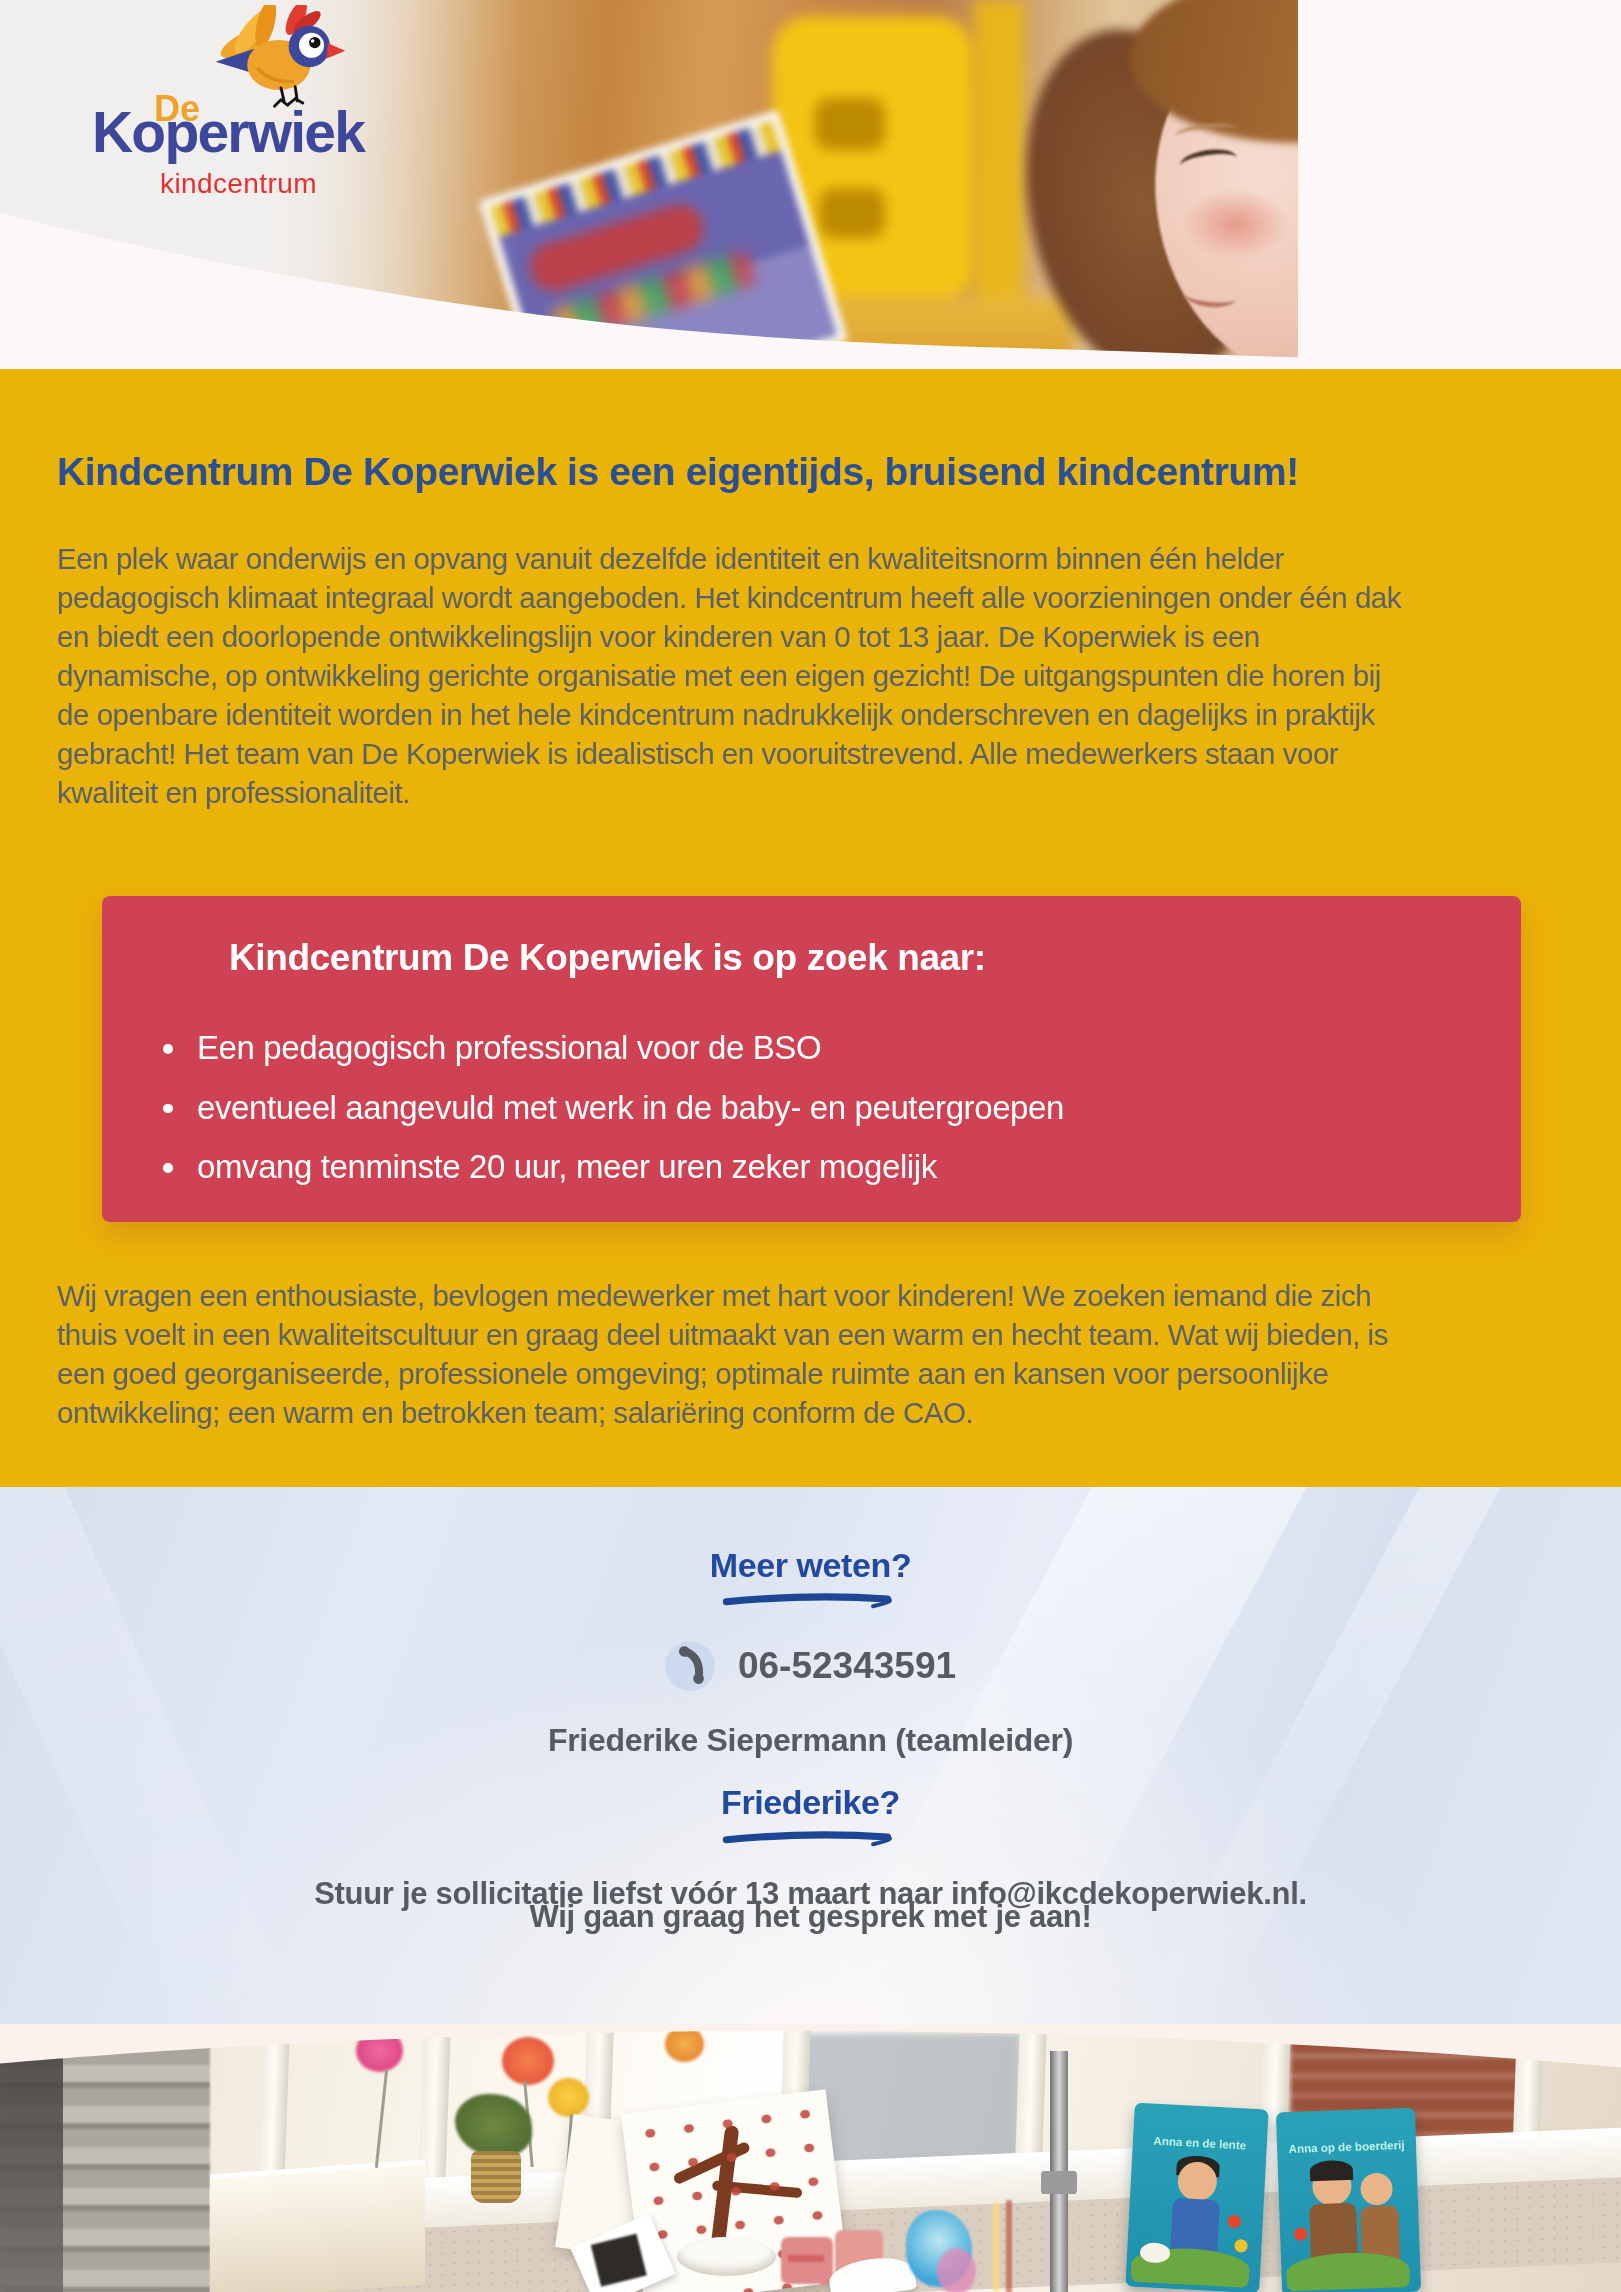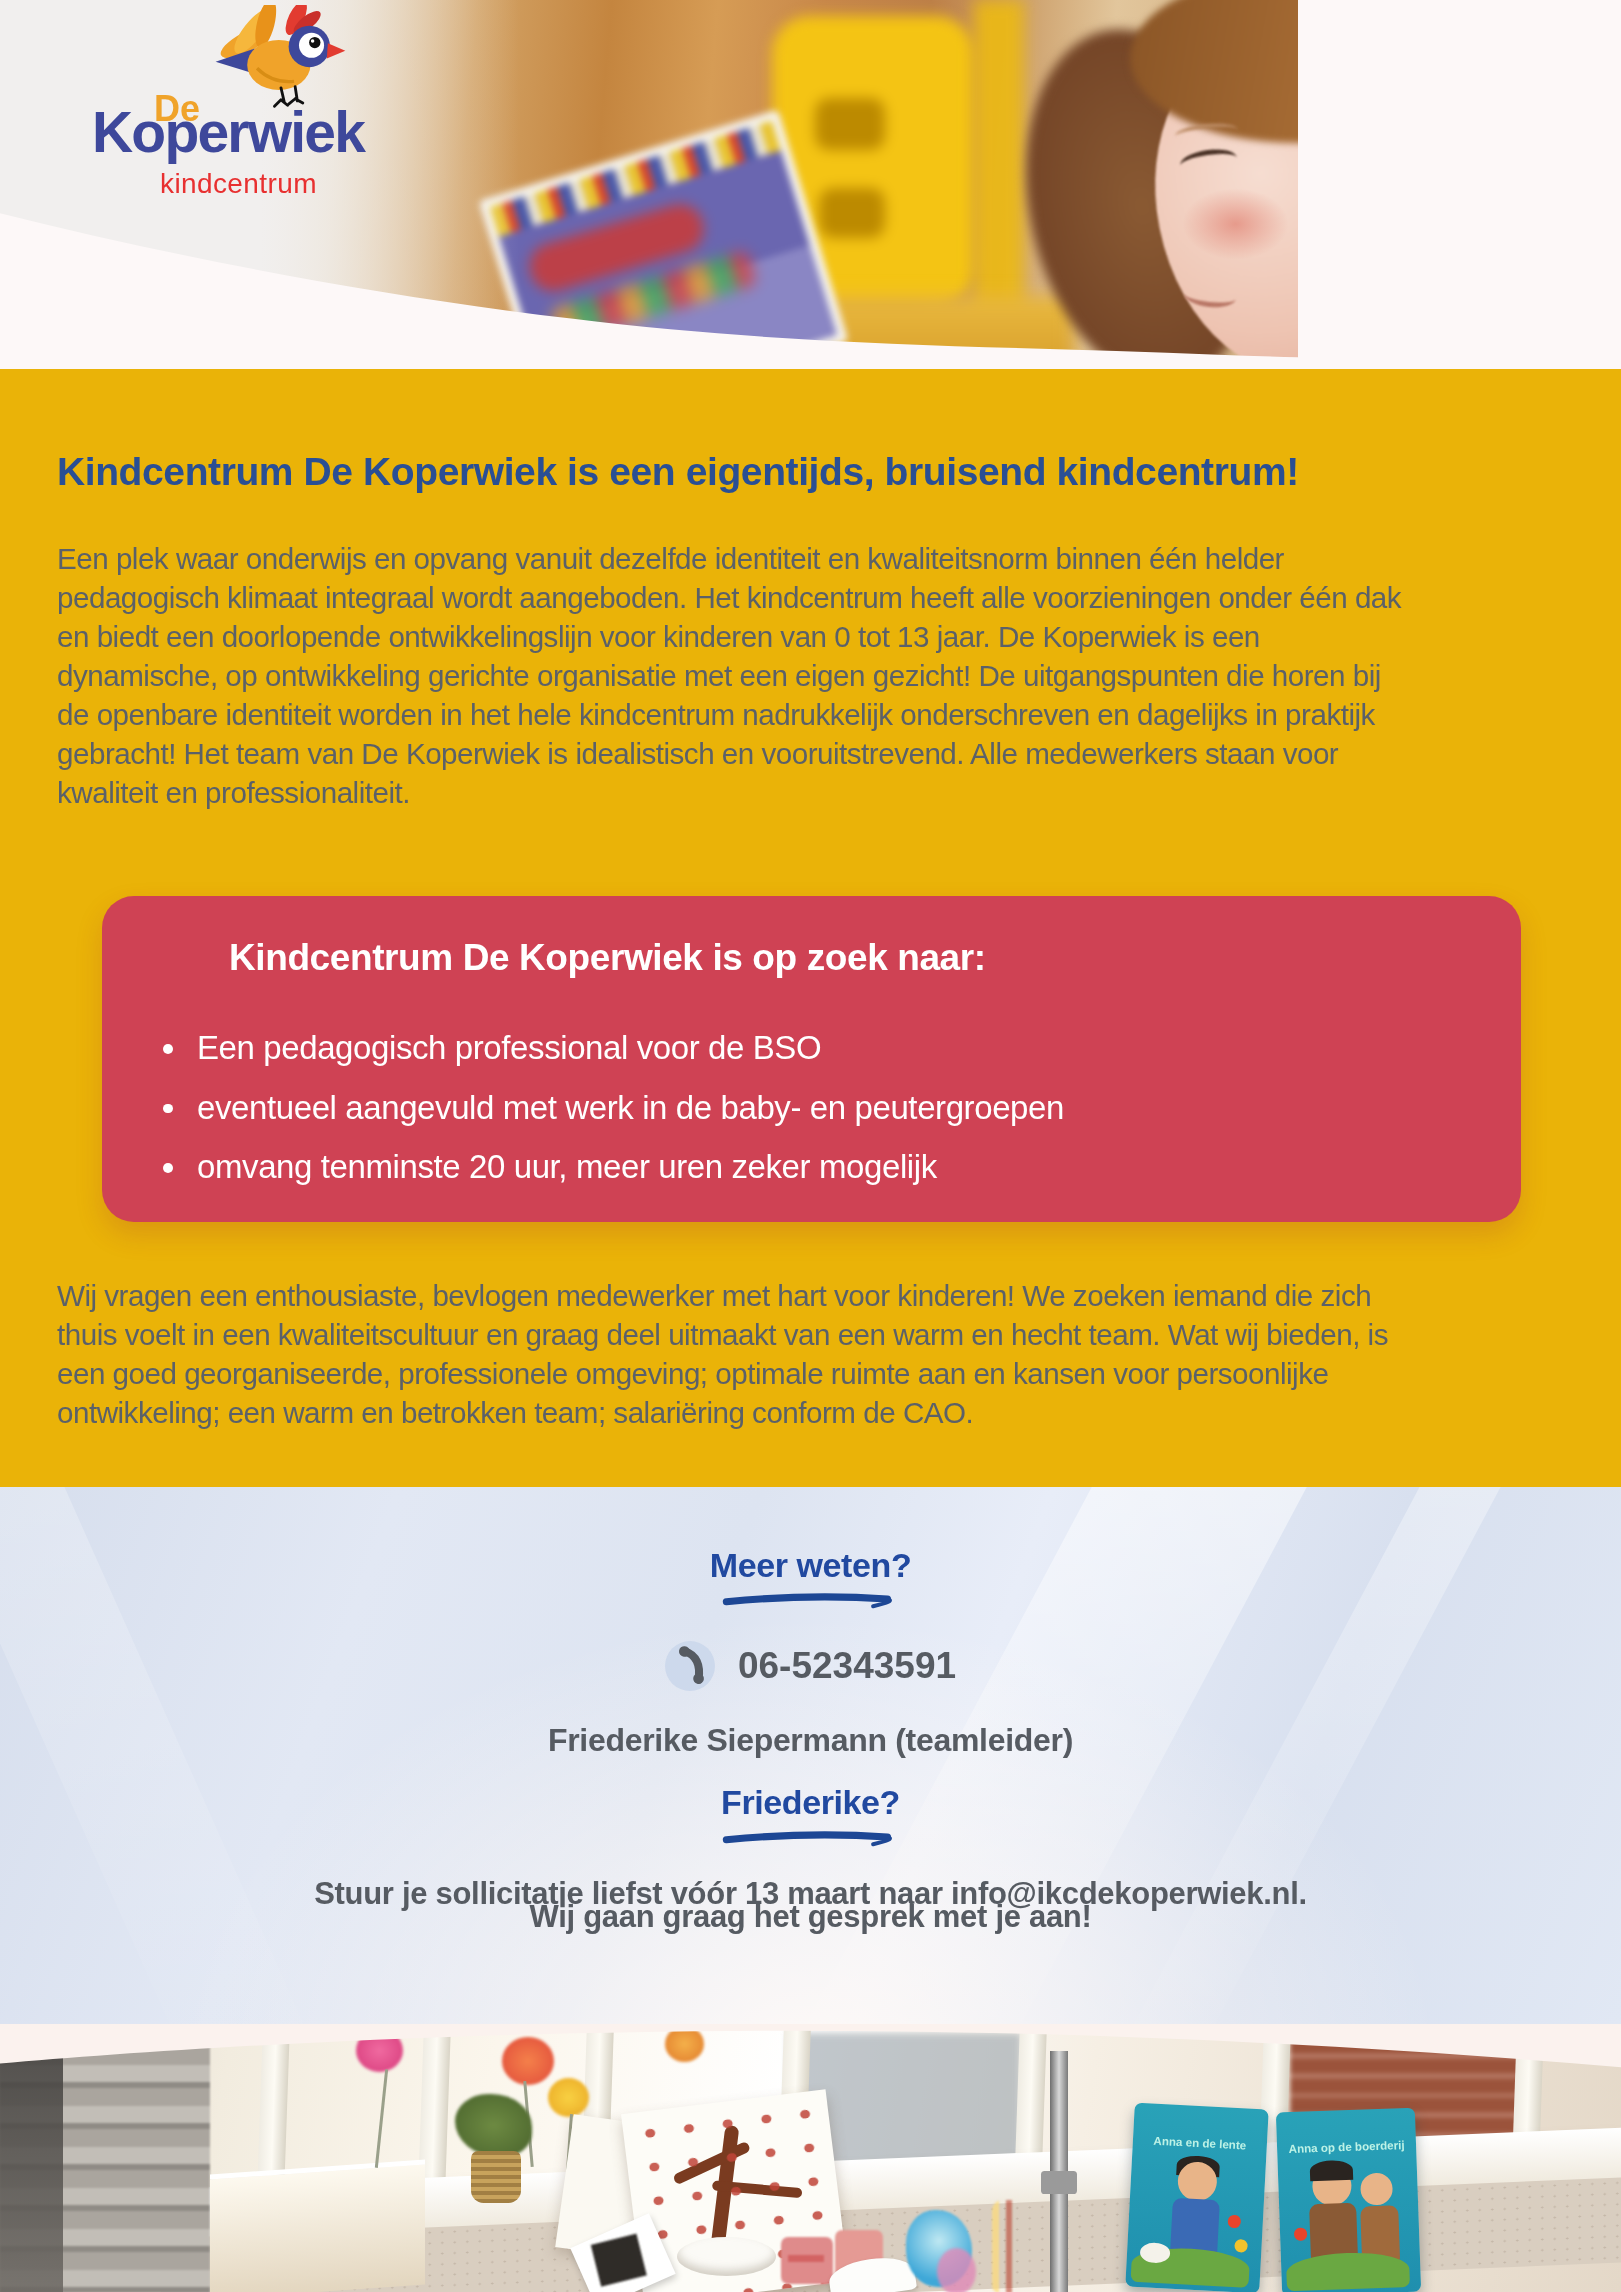--- a/index.html
+++ b/index.html
@@ -47,21 +47,21 @@
   .logo-sub { position:absolute; left:106px; top:168px; font-size:28px; color:#e83030; letter-spacing:0.4px; }
   .logo-bird { position:absolute; left:150px; top:5.4px; width:154px; height:109px; }
 
   
   .content { position:absolute; top:369px; left:0; width:1621px; height:1118px; background:#eab308; }
   .intro-heading { position:absolute; top:81px; left:57px; font-size:39px; font-weight:bold; color:#2a4f94; letter-spacing:-0.4px; }
   .body-par { position:absolute; left:57px; width:1352px; font-size:29.6px; line-height:39px; color:#5b6169; letter-spacing:-0.5px; }
   .intro-body { top:170px; }
   .offer-body { top:907px; }
 
-  .vacancy-box { position:absolute; top:527px; left:102px; width:1419px; height:326px; background:#cf4254; border-radius:32px;
+  .vacancy-box { position:absolute; top:527px; left:102px; width:1419px; height:326px; background:#cf4254; border-radius:8px;
     color:#fff; box-shadow:0 12.5px 27px rgba(150,35,55,.18); }
   .vacancy-heading { position:absolute; top:41px; left:127px; font-size:37px; font-weight:bold; letter-spacing:-0.4px; }
   .vacancy-list { position:absolute; top:133px; left:50px; list-style:none; font-size:33px; letter-spacing:-0.4px; }
   .vacancy-list li { position:relative; padding-left:45px; margin-bottom:21.5px; line-height:38px; }
   .vacancy-list li::before { content:""; position:absolute; left:10.7px; top:15px; width:9.9px; height:9.9px; border-radius:50%; background:#fff; }
 
   
   .contact { position:absolute; top:1487px; left:0; width:1621px; height:537px; overflow:hidden;
     background:linear-gradient(110deg,#d6deed 0%,#e2e8f4 22%,#dde4f1 42%,#e8edf8 58%,#d8e0ef 78%,#e1e8f4 100%); }
   .streak { position:absolute; background:linear-gradient(rgba(255,255,255,.55), rgba(255,255,255,0)); transform:skewX(-28deg); }

